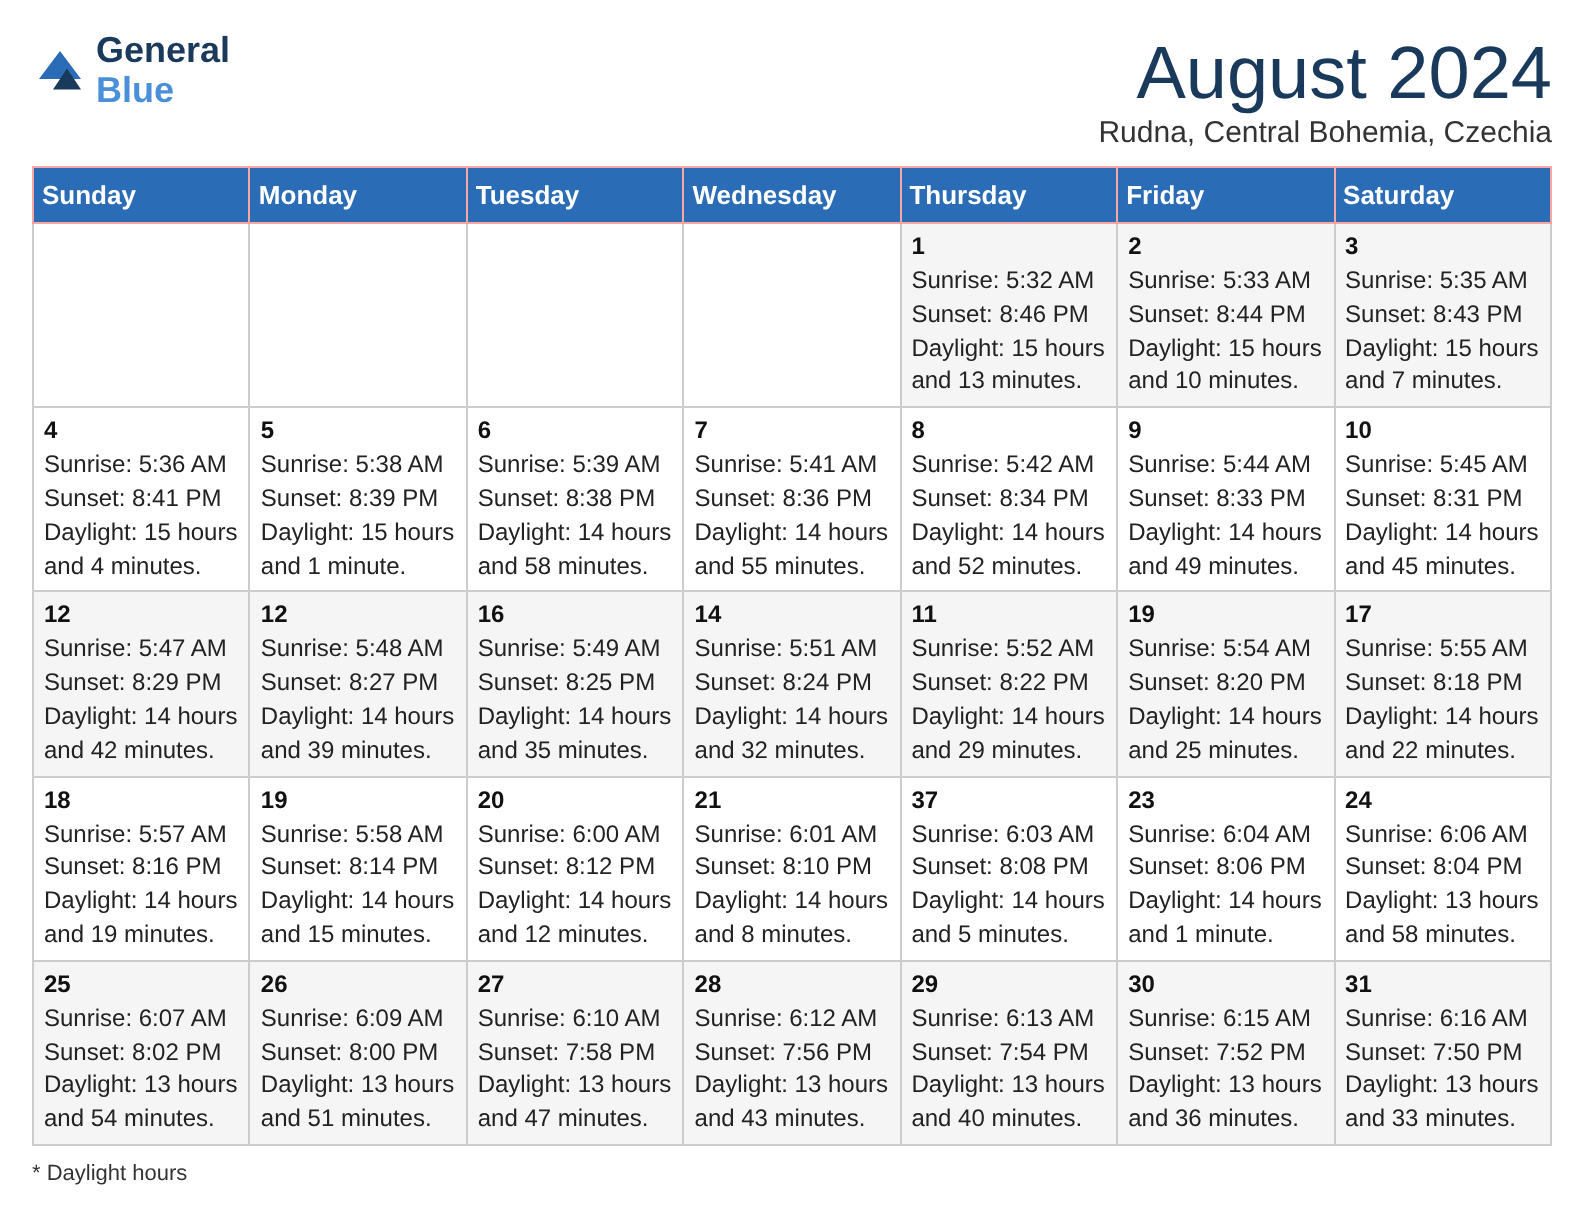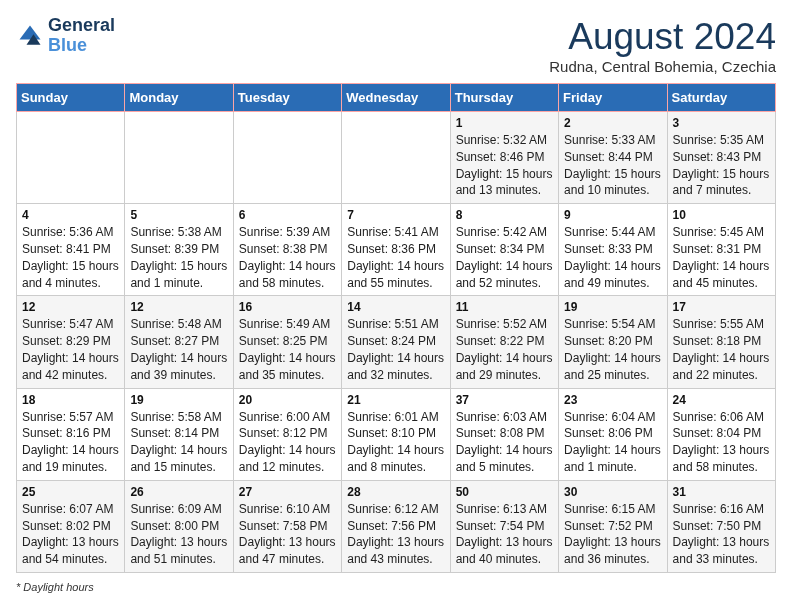--- a/index.html
+++ b/index.html
@@ -88,21 +88,20 @@
       line-height: 1.4;
     }
     .empty-cell {
       background: #fff !important;
     }
     .footer-note {
       margin-top: 8px;
       font-size: 11px;
       color: #333;
       text-align: left;
-      font-style: italic;
     }
   </style>
 </head>
 <body>
 
 <div class="header">
   <div class="logo">
     <svg class="logo-icon" viewBox="0 0 32 32">
       <polygon points="16,4 28,20 4,20" fill="#2a6cb5"></polygon>
       <polygon points="20,14 28,26 12,26" fill="#1a3a5c"></polygon>
@@ -250,21 +249,21 @@
         </td>
         <td>
           <span class="day-number">27</span>
           <div class="day-info">Sunrise: 6:10 AM<br>Sunset: 7:58 PM<br>Daylight: 13 hours<br>and 47 minutes.</div>
         </td>
         <td>
           <span class="day-number">28</span>
           <div class="day-info">Sunrise: 6:12 AM<br>Sunset: 7:56 PM<br>Daylight: 13 hours<br>and 43 minutes.</div>
         </td>
         <td>
-          <span class="day-number">50</span>
+          <span class="day-number">29</span>
           <div class="day-info">Sunrise: 6:13 AM<br>Sunset: 7:54 PM<br>Daylight: 13 hours<br>and 40 minutes.</div>
         </td>
         <td>
           <span class="day-number">30</span>
           <div class="day-info">Sunrise: 6:15 AM<br>Sunset: 7:52 PM<br>Daylight: 13 hours<br>and 36 minutes.</div>
         </td>
         <td>
           <span class="day-number">31</span>
           <div class="day-info">Sunrise: 6:16 AM<br>Sunset: 7:50 PM<br>Daylight: 13 hours<br>and 33 minutes.</div>
         </td>

